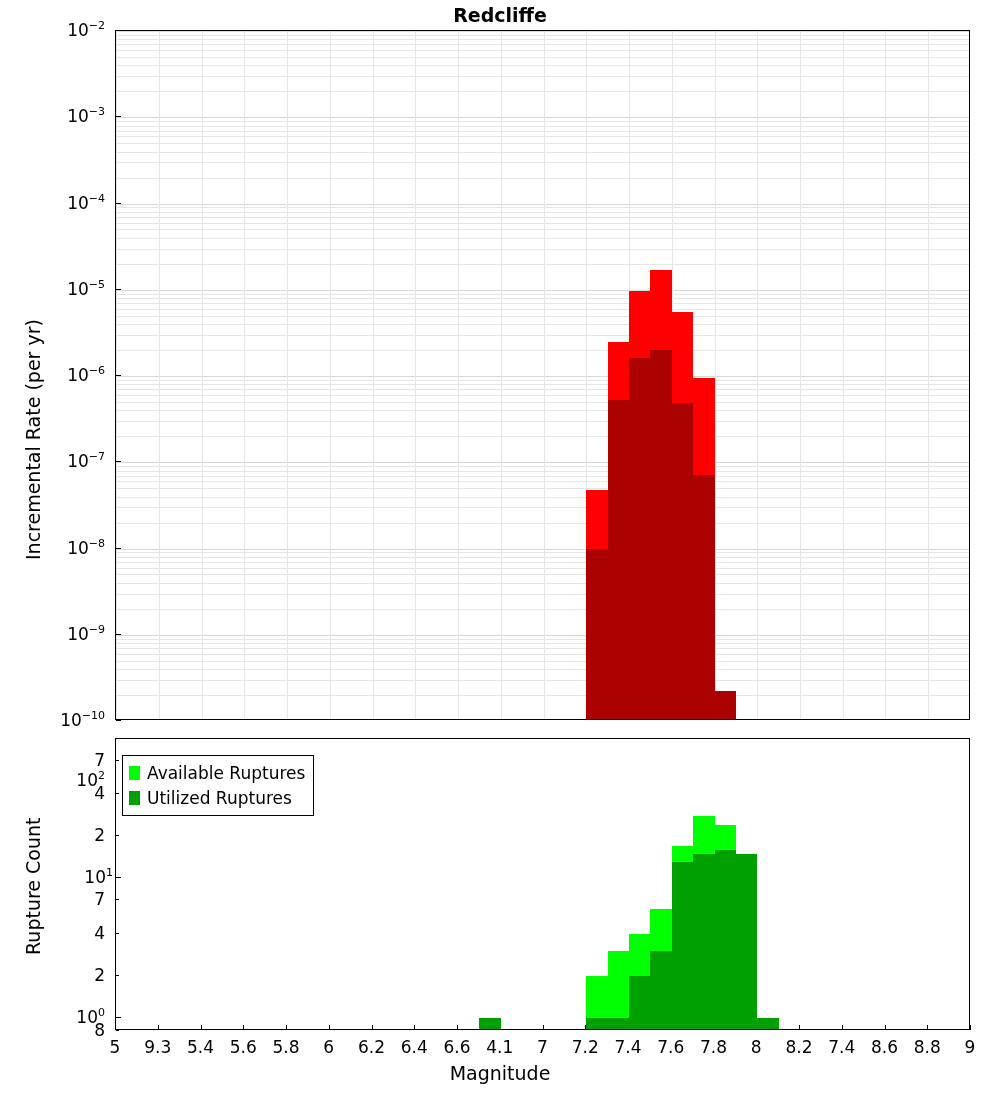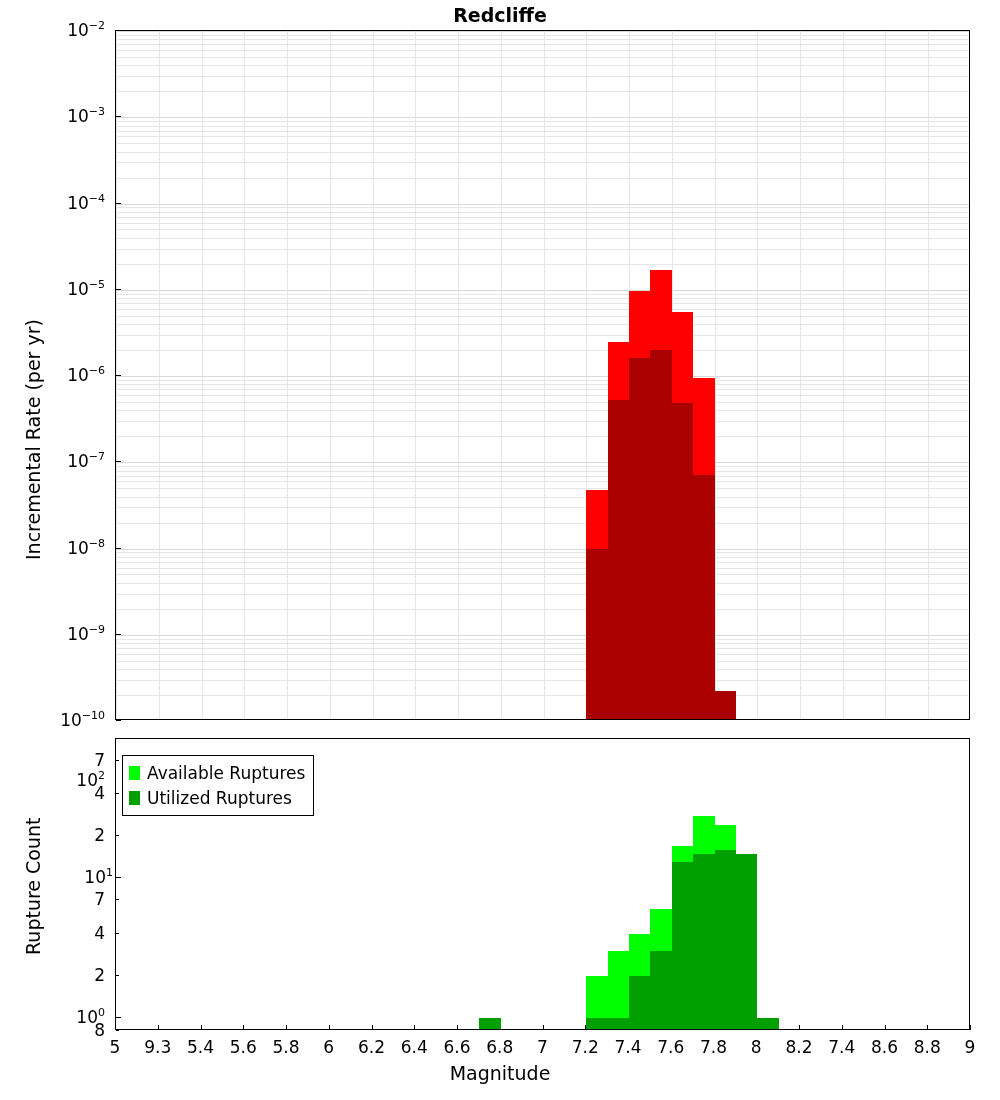--- a/index.html
+++ b/index.html
@@ -343,21 +343,21 @@
       <div class="xtick" style="left: 286px; top: 1037px;">5.8</div>
       <div class="tickmark-x" style="left: 286px; top: 1025px;"></div>
       <div class="xtick" style="left: 328.75px; top: 1037px;">6</div>
       <div class="tickmark-x" style="left: 328.75px; top: 1025px;"></div>
       <div class="xtick" style="left: 371.5px; top: 1037px;">6.2</div>
       <div class="tickmark-x" style="left: 371.5px; top: 1025px;"></div>
       <div class="xtick" style="left: 414.25px; top: 1037px;">6.4</div>
       <div class="tickmark-x" style="left: 414.25px; top: 1025px;"></div>
       <div class="xtick" style="left: 457px; top: 1037px;">6.6</div>
       <div class="tickmark-x" style="left: 457px; top: 1025px;"></div>
-      <div class="xtick" style="left: 499.75px; top: 1037px;">6.8</div>
+      <div class="xtick" style="left: 499.75px; top: 1037px;">4.1</div>
       <div class="tickmark-x" style="left: 499.75px; top: 1025px;"></div>
       <div class="xtick" style="left: 542.5px; top: 1037px;">7</div>
       <div class="tickmark-x" style="left: 542.5px; top: 1025px;"></div>
       <div class="xtick" style="left: 585.25px; top: 1037px;">7.2</div>
       <div class="tickmark-x" style="left: 585.25px; top: 1025px;"></div>
       <div class="xtick" style="left: 628px; top: 1037px;">7.4</div>
       <div class="tickmark-x" style="left: 628px; top: 1025px;"></div>
       <div class="xtick" style="left: 670.75px; top: 1037px;">7.6</div>
       <div class="tickmark-x" style="left: 670.75px; top: 1025px;"></div>
       <div class="xtick" style="left: 713.5px; top: 1037px;">7.8</div>

